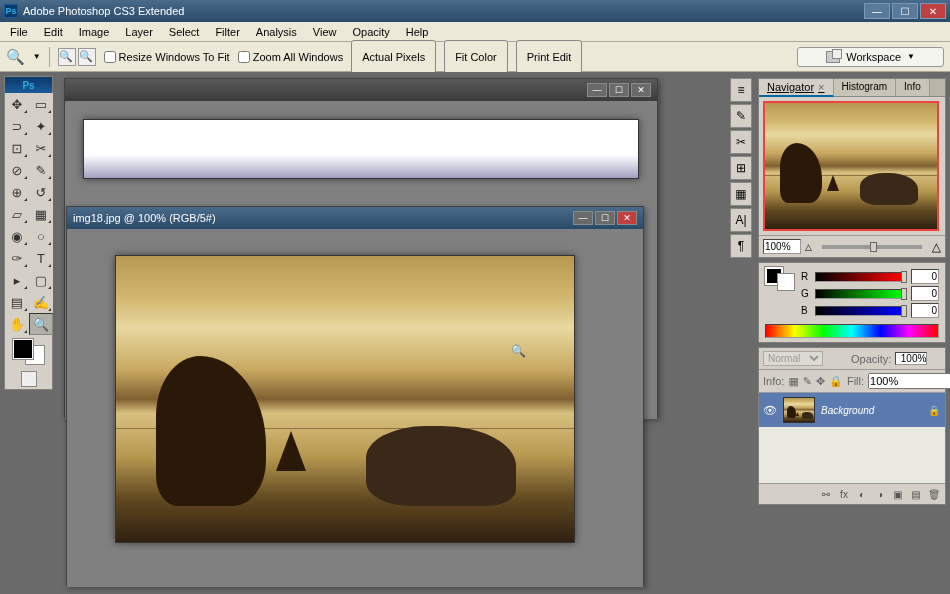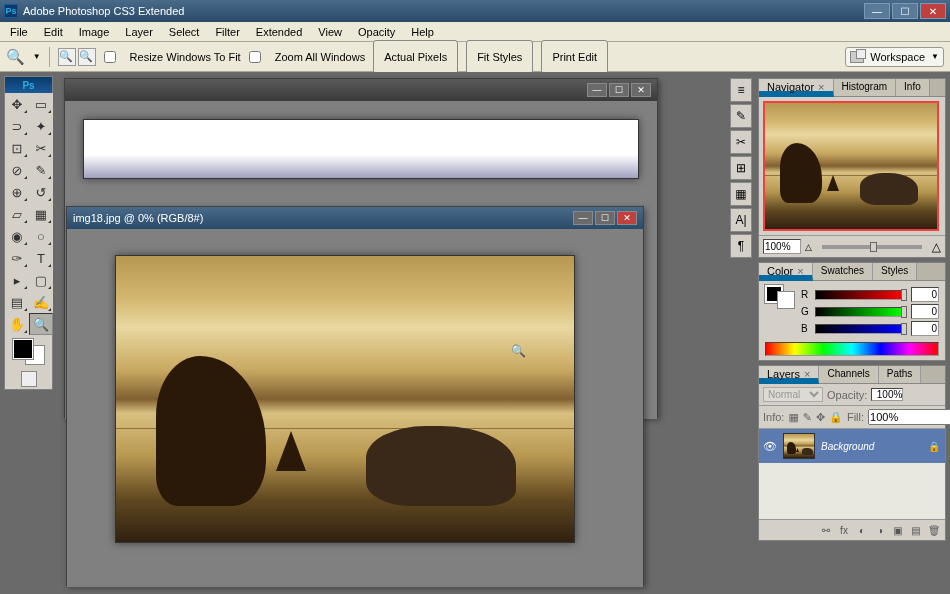--- a/index.html
+++ b/index.html
@@ -16,24 +16,24 @@
 
 .menubar { height: 20px; background: #ece9d8; border-bottom: 1px solid #aca899; display: flex; align-items: center; padding: 0 2px; }
 .menubar .mi { padding: 2px 8px; cursor: pointer; }
 
 
 .optionsbar { height: 30px; background: #ece9d8; border-bottom: 1px solid #aca899; display: flex; align-items: center; padding: 0 6px; gap: 8px; }
 .optionsbar .zoom-icon { font-size: 15px; }
 .optionsbar .sep { width: 1px; height: 20px; background: #aca899; }
 .optionsbar .zoom-btns { display: flex; gap: 2px; }
 .optionsbar .zoom-btn { width: 18px; height: 18px; border: 1px solid #999; background: #f0f0f0; display: flex; align-items: center; justify-content: center; cursor: pointer; font-size: 11px; }
-.optionsbar label { display: flex; align-items: center; gap: 14px; cursor: pointer; }
+.optionsbar label { display: flex; align-items: center; gap: 3px; cursor: pointer; }
 .optionsbar input[type=checkbox] { width: 12px; height: 12px; }
 .optionsbar .btn { padding: 10px 10px; border: 1px solid #888; background: #ece9d8; border-radius: 3px; cursor: pointer; }
-.optionsbar .workspace-btn { margin-left: auto; padding: 3px 4px; border: 1px solid #999; background: #f5f5f0; border-radius: 3px; cursor: pointer; display: flex; align-items: center; gap: 6px; }
+.optionsbar .workspace-btn { margin-left: auto; padding: 3px 28px; border: 1px solid #999; background: #f5f5f0; border-radius: 3px; cursor: pointer; display: flex; align-items: center; gap: 6px; }
 .optionsbar .ws-icon { width: 14px; height: 12px; background: #ccc; border: 1px solid #888; position: relative; }
 .optionsbar .ws-icon::after { content: ''; position: absolute; right: -3px; top: -3px; width: 8px; height: 8px; background: #eee; border: 1px solid #888; }
 
 
 .workspace { position: absolute; top: 72px; left: 0; right: 0; bottom: 0; background: #6a6a6a; display: flex; }
 
 
 .toolpalette { position: absolute; left: 4px; top: 4px; width: 49px; background: #d4d0c8; border: 1px solid #808080; z-index: 10; }
 .toolpalette .tp-header { height: 16px; background: linear-gradient(#0a3a6a, #1a5a9a); display: flex; align-items: center; justify-content: center; }
 .toolpalette .tp-header .ps { color: #29abe2; font-weight: bold; font-size: 10px; }
@@ -65,21 +65,21 @@
 .beach .horizon { position: absolute; top: 172px; left: 0; right: 0; height: 1px; background: #907040; }
 .beach .cursor { position: absolute; left: 395px; top: 88px; font-size: 12px; color: #000; }
 
 .dock2 { position: absolute; right: 198px; top: 6px; width: 22px; display: flex; flex-direction: column; gap: 2px; z-index: 5; }
 .dock2 .d2icon { width: 22px; height: 24px; background: #d4d0c8; border: 1px solid #888; cursor: pointer; display: flex; align-items: center; justify-content: center; font-size: 12px; }
 
 .panels { position: absolute; right: 4px; top: 6px; width: 188px; display: flex; flex-direction: column; gap: 4px; }
 .panel { background: #d4d0c8; border: 1px solid #808080; }
 .panel .tabs { height: 18px; background: #b8b4a8; display: flex; border-bottom: 1px solid #888; }
 .panel .tab { padding: 2px 8px; font-size: 10px; border-right: 1px solid #999; cursor: pointer; background: #c8c4b8; }
-.panel .tab.active { background: #d4d0c8; border-bottom: 6px solid #0369a1; margin-bottom: -1px; }
+.panel .tab.active { background: #d4d0c8; border-bottom: 2px solid #0369a1; margin-bottom: -1px; text-decoration: underline; }
 .panel .tab .x { margin-left: 4px; color: #666; }
 .panel .body { padding: 4px; }
 
 .nav-thumb { width: 176px; height: 130px; border: 2px solid #f04040; overflow: hidden; }
 .nav-thumb .beach { width: 100%; height: 100%; }
 .nav-thumb .rock1 { left: 15px; top: 40px; width: 42px; height: 60px; }
 .nav-thumb .rock2 { left: 95px; top: 70px; width: 58px; height: 32px; }
 .nav-thumb .rock3 { left: 62px; top: 72px; width: 12px; height: 16px; }
 .nav-thumb .horizon { top: 72px; }
 
@@ -99,21 +99,21 @@
 .color-row .thumb { width: 6px; height: 12px; background: #d4d0c8; border: 1px solid #666; margin-left: -6px; }
 .color-row input { width: 28px; font-size: 10px; border: 1px inset #999; text-align: right; padding: 1px; }
 .color-swatches { display: flex; gap: 0; margin-bottom: 4px; }
 .color-swatches .csw { width: 18px; height: 18px; border: 1px solid #888; }
 .color-swatches .csw.fg { background: #000; border: 2px solid #fff; outline: 1px solid #888; }
 .color-swatches .csw.bg { background: #fff; margin-left: -6px; margin-top: 6px; }
 .spectrum { height: 14px; background: linear-gradient(90deg, #f00, #ff0, #0f0, #0ff, #00f, #f0f, #f00); margin-top: 4px; border: 1px inset #999; }
 
 .layers-opts { display: flex; align-items: center; gap: 4px; padding: 3px 4px; border-bottom: 1px solid #999; font-size: 10px; }
 .layers-opts select { font-size: 10px; width: 60px; background: #e0e0d8; border: 1px solid #999; }
-.layers-opts .lbl { color: #666; }
+.layers-opts .lbl { color: #666; margin-left: 24px; }
 .layers-opts .val { width: 32px; font-size: 10px; border: 1px inset #999; text-align: right; }
 .layers-lock { display: flex; align-items: center; gap: 4px; padding: 3px 4px; border-bottom: 1px solid #999; font-size: 10px; color: #666; }
 .layers-lock .li { width: 14px; height: 14px; display: flex; align-items: center; justify-content: center; cursor: pointer; }
 .layer-row { display: flex; align-items: center; gap: 6px; padding: 4px; background: #5a7ab0; color: #fff; }
 .layer-row .eye { width: 14px; height: 14px; display: flex; align-items: center; justify-content: center; }
 .layer-row .lthumb { width: 32px; height: 26px; border: 1px solid #333; overflow: hidden; }
 .layer-row .lthumb .beach { width: 100%; height: 100%; }
 .layer-row .lthumb .rock1 { left: 3px; top: 8px; width: 9px; height: 12px; }
 .layer-row .lthumb .rock2 { left: 18px; top: 14px; width: 11px; height: 7px; }
 .layer-row .lthumb .rock3 { left: 12px; top: 14px; width: 3px; height: 4px; }
@@ -136,21 +136,21 @@
   </div>
 </div>
 
 <div class="menubar">
   <div class="mi">File</div>
   <div class="mi">Edit</div>
   <div class="mi">Image</div>
   <div class="mi">Layer</div>
   <div class="mi">Select</div>
   <div class="mi">Filter</div>
-  <div class="mi">Extended</div>
+  <div class="mi">Analysis</div>
   <div class="mi">View</div>
   <div class="mi">Opacity</div>
   <div class="mi">Help</div>
 </div>
 
 <div class="optionsbar">
   <span class="zoom-icon">🔍</span>
   <span style="font-size:8px;">▼</span>
   <div class="sep"></div>
   <div class="zoom-btns">
@@ -159,21 +159,21 @@
   </div>
   <label>
     <input type="checkbox" style="">
     <span>Resize Windows To Fit</span>
   </label>
   <label>
     <input type="checkbox" style="">
     <span>Zoom All Windows</span>
   </label>
   <div class="btn">Actual Pixels</div>
-  <div class="btn">Fit Styles</div>
+  <div class="btn">Fit Color</div>
   <div class="btn">Print Edit</div>
   <div class="workspace-btn">
     <div class="ws-icon"></div>
     <span>Workspace</span>
     <span style="font-size:8px;">▼</span>
   </div>
 </div>
 
 <div class="workspace">
 
@@ -222,21 +222,21 @@
         <div class="dw-btn">✕</div>
       </div>
     </div>
     <div class="dw-canvas" style="height:318px;">
       <div class="canvas-img" style="width:556px; height:60px; background:linear-gradient(#fff 0%, #fff 60%, #d0d0e0 80%, #a0a0c0 100%);"></div>
     </div>
   </div>
 
   <div class="docwin active" style="left:66px; top:134px; width:578px; height:380px;">
     <div class="dw-title">
-      <span>img18.jpg @ 0% (RGB/8#)</span>
+      <span>img18.jpg @ 100% (RGB/5#)</span>
       <div class="dw-buttons">
         <div class="dw-btn">—</div>
         <div class="dw-btn">☐</div>
         <div class="dw-btn close">✕</div>
       </div>
     </div>
     <div class="dw-canvas" style="height:358px; padding:26px 48px;">
       <div class="canvas-img beach">
         <div class="horizon"></div>
         <div class="rock1"></div>
@@ -279,25 +279,20 @@
         <input value="100%" style="">
         <span class="tri">△</span>
         <div class="nav-slider">
             <div class="thumb"></div>
           </div>
         <span class="tri" style="font-size:12px;">△</span>
       </div>
     </div>
 
     <div class="panel">
-      <div class="tabs">
-        <div class="tab active"><span>Color</span><span class="x">×</span></div>
-        <div class="tab">Swatches</div>
-        <div class="tab">Styles</div>
-      </div>
       <div class="color-body">
         <div style="display:flex; gap:6px;">
           <div class="color-swatches">
             <div class="csw fg"></div>
             <div class="csw bg"></div>
           </div>
           <div style="flex:1;">
             <div class="color-row">
               <span class="ch">R</span>
               <div class="slider r"></div>
@@ -316,25 +311,20 @@
                 <div class="thumb"></div>
               <input value="0" style="">
             </div>
           </div>
         </div>
         <div class="spectrum"></div>
       </div>
     </div>
 
     <div class="panel">
-      <div class="tabs">
-        <div class="tab active"><span>Layers</span><span class="x">×</span></div>
-        <div class="tab">Channels</div>
-        <div class="tab">Paths</div>
-      </div>
       <div class="layers-opts">
         <select disabled=""><option>Normal</option></select>
         <span class="lbl">Opacity:</span>
         <input class="val" value="100%" style="">
       </div>
       <div class="layers-lock">
         <span>Info:</span>
         <span class="li">▦</span>
         <span class="li">✎</span>
         <span class="li">✥</span>

